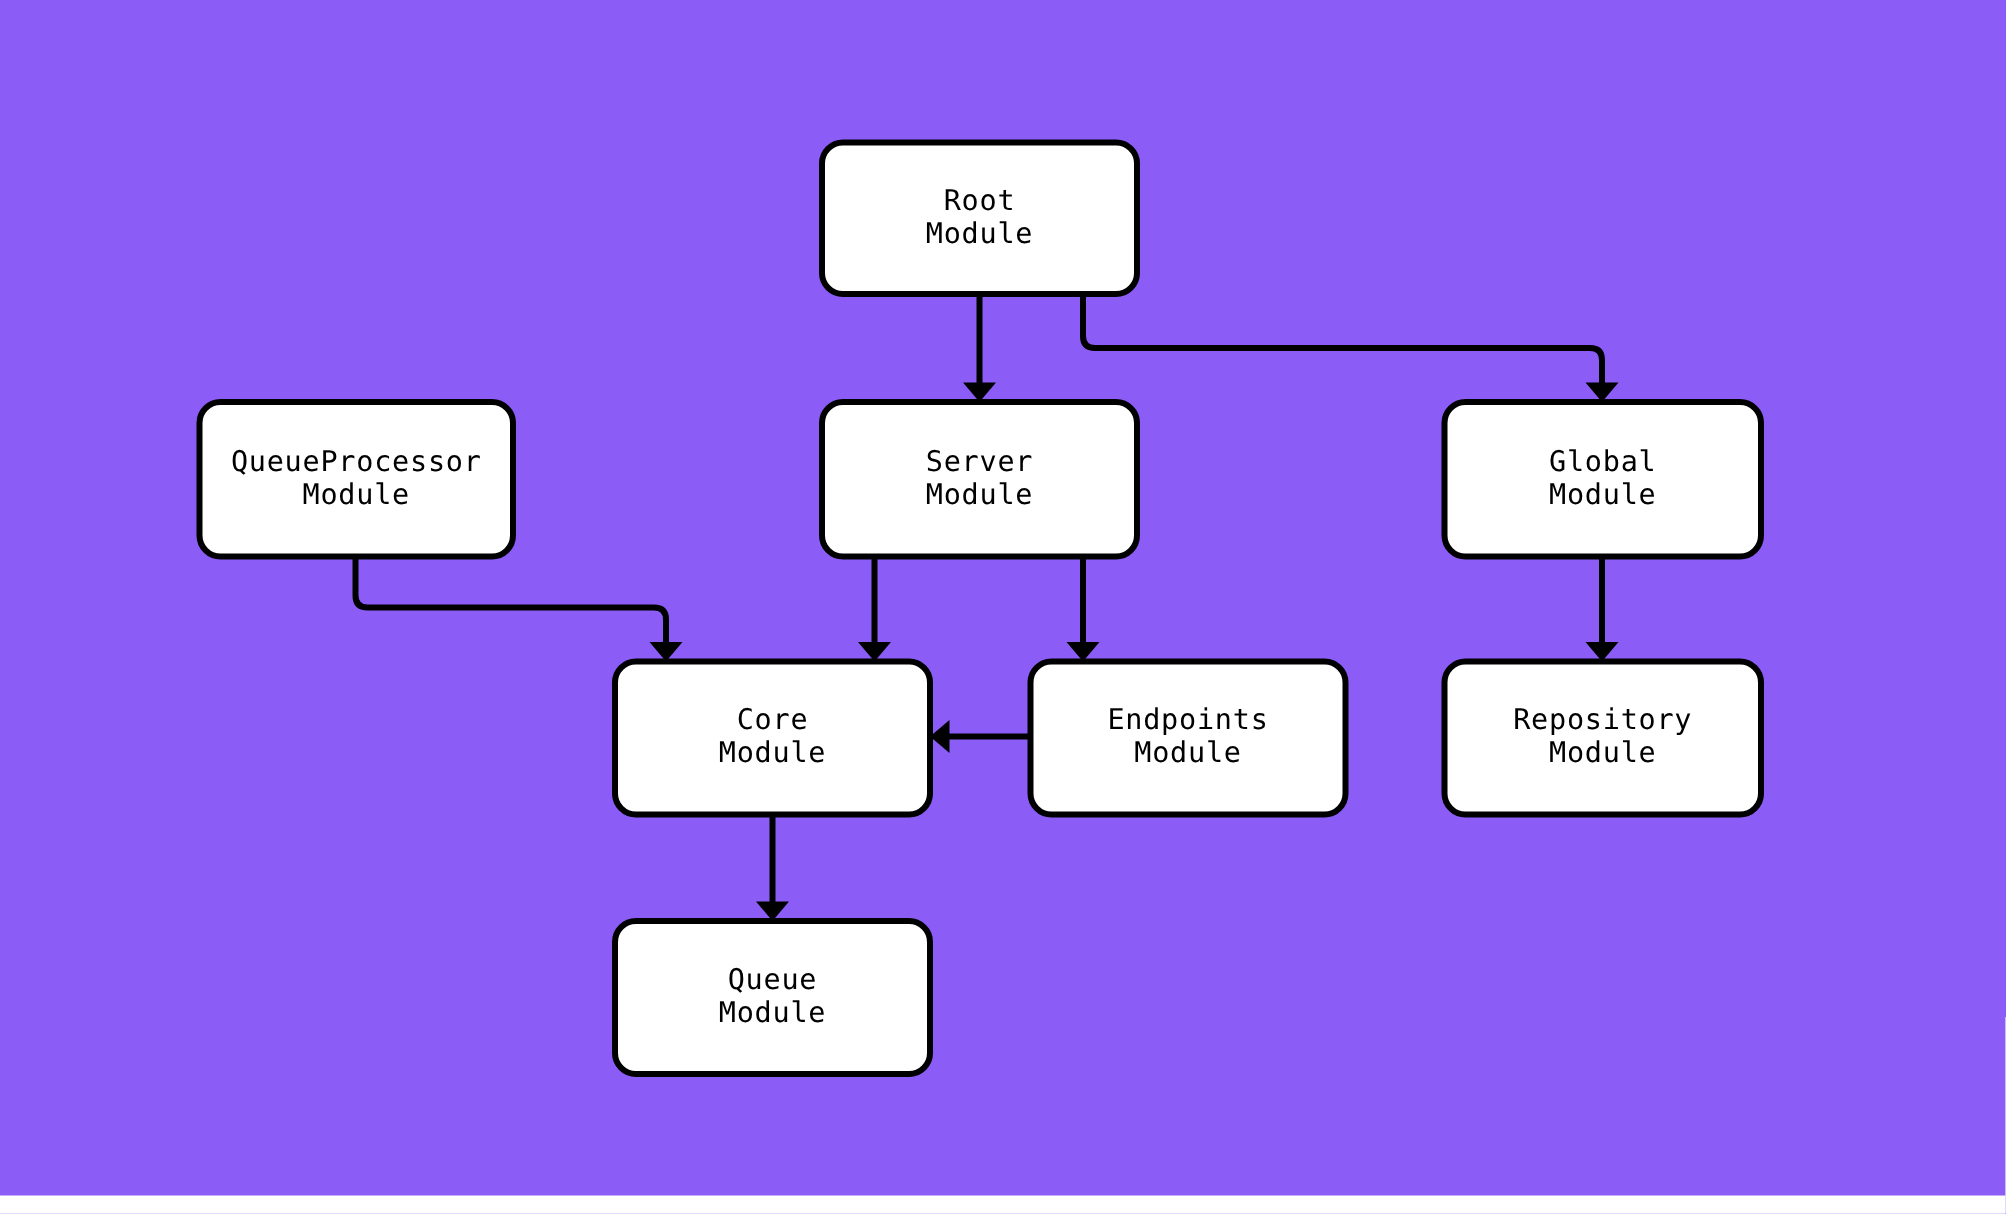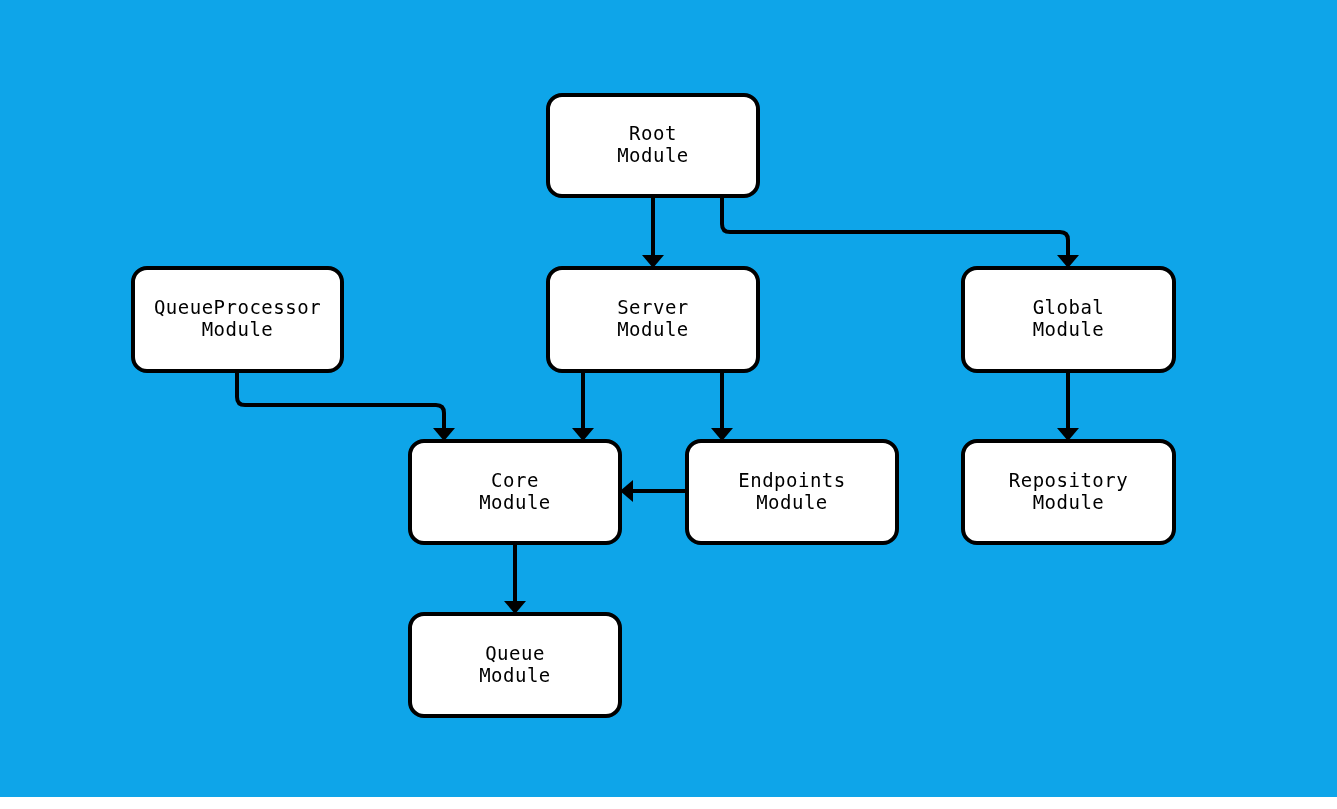--- a/index.html
+++ b/index.html
@@ -11,21 +11,21 @@
   body {
     width: 1337px;
     height: 809px;
     overflow: hidden;
     font-family: "DejaVu Sans Mono", "Liberation Mono", monospace;
   }
   #diagram-root {
     position: relative;
     width: 1337px;
     height: 797px;
-    background: #0ea5e9;
+    background: #8b5cf6;
   }
   svg#graph {
     position: absolute;
     top: 0;
     left: 0;
     width: 1337px;
     height: 809px;
     display: block;
   }
   .node-box {

